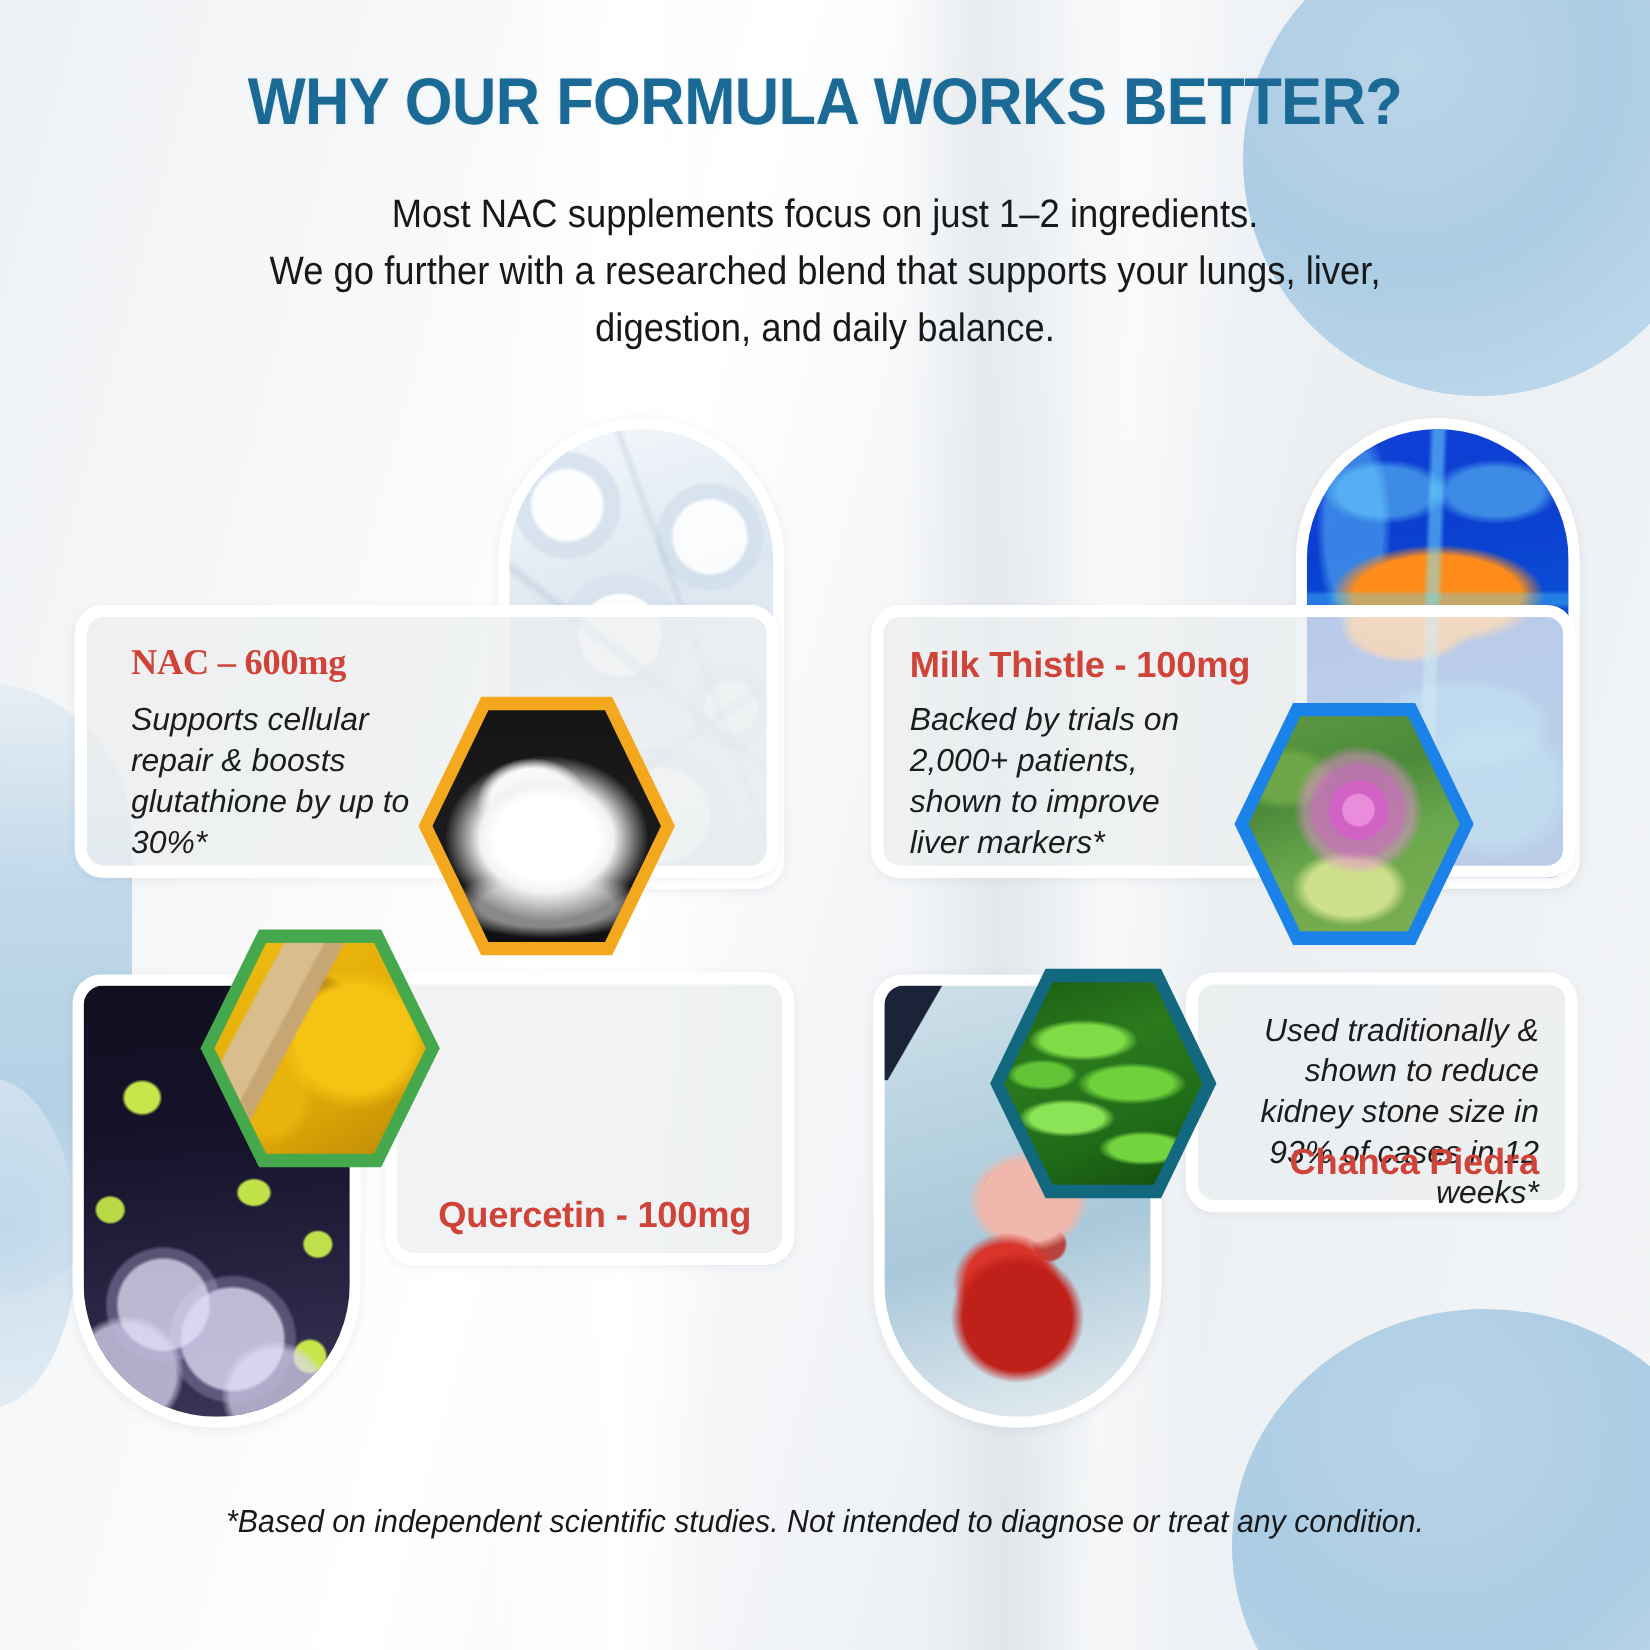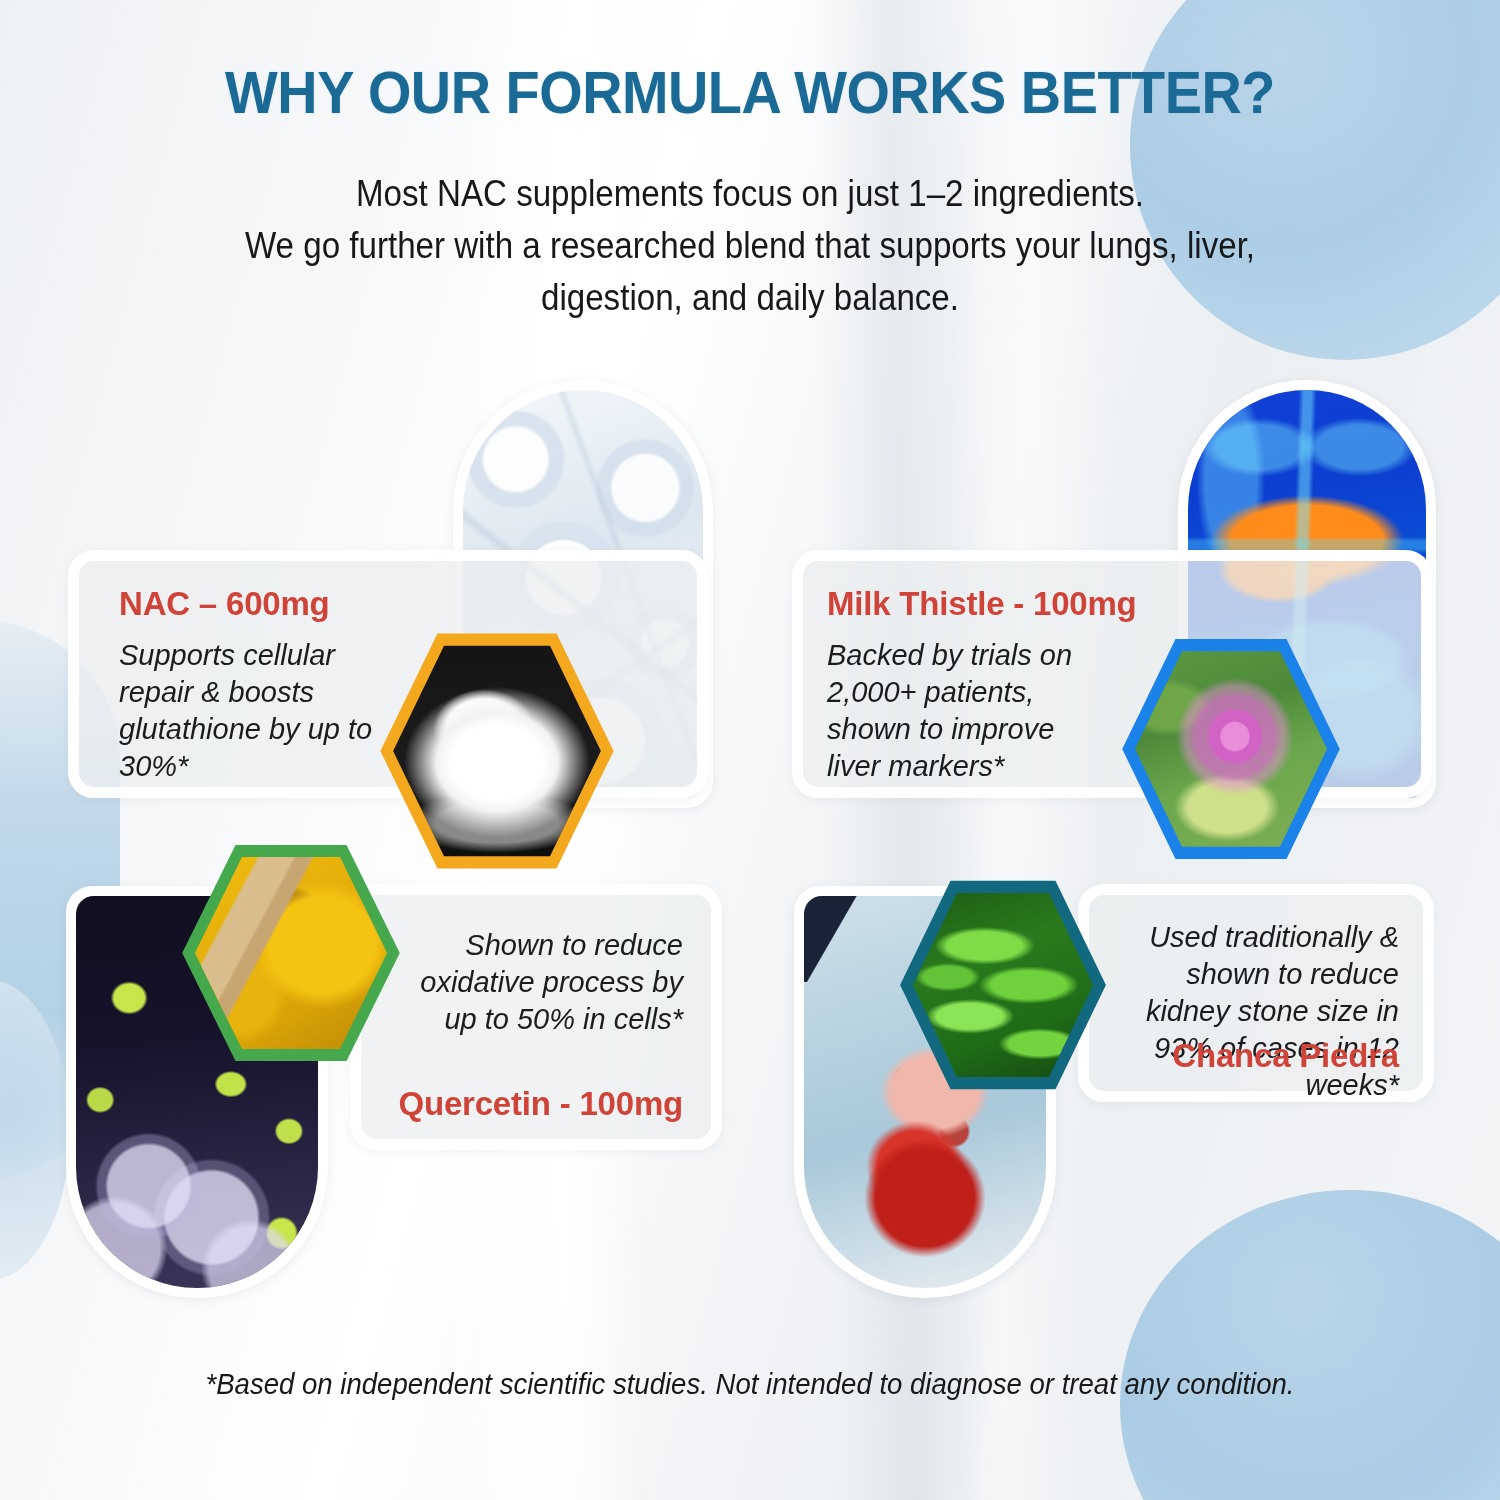--- a/index.html
+++ b/index.html
@@ -226,21 +226,21 @@
   .card.thistle  { left:792px; top:550px; width:640px; height:248px; }
   .card.quercetin{ left:350px; top:884px; width:372px; height:266px; }
   .card.chanca   { left:1078px; top:884px; width:356px; height:218px; }
 
   .card-title {
     color:#cf4338; font-weight:700; font-size:33px; letter-spacing:-.2px;
   }
   .card-body {
     font-style:italic; font-size:29px; line-height:37px; color:#1a1c1e; font-weight:400;
   }
-  .card.nac .card-title     { position:absolute; left:40px; top:24px; }
+  .card.nac .card-title     { position:absolute; left:40px; top:24px;font-family:Liberation Serif, serif; }
   .card.nac .card-body      { position:absolute; left:40px; top:76px; width:260px; }
   .card.thistle .card-title { position:absolute; left:24px; top:24px; }
   .card.thistle .card-body  { position:absolute; left:24px; top:76px; width:270px; }
 
   .card.quercetin .card-body  { position:absolute; right:28px; top:32px; width:280px; text-align:right; }
   .card.quercetin .card-title { position:absolute; right:28px; bottom:16px; text-align:right; }
   .card.chanca .card-body     { position:absolute; right:24px; top:24px; width:286px; text-align:right; }
   .card.chanca .card-title    { position:absolute; right:24px; bottom:16px; text-align:left; }
 
   .footnote {
@@ -299,21 +299,20 @@
     <div class="card-title">NAC –  600mg</div>
     <div class="card-body">Supports cellular repair &amp; boosts glutathione by up to 30%*</div>
   </div>
 
   <div class="card thistle">
     <div class="card-title">Milk Thistle - 100mg</div>
     <div class="card-body">Backed by trials on 2,000+ patients, shown to improve liver markers*</div>
   </div>
 
   <div class="card quercetin">
-    <div class="card-body">Shown to reduce oxidative process by up to 50% in cells*</div>
     <div class="card-title">Quercetin - 100mg</div>
   </div>
 
   <div class="card chanca">
     <div class="card-body">Used traditionally &amp; shown to reduce kidney stone size in 93% of cases in 12 weeks*</div>
     <div class="card-title">Chanca Piedra</div>
   </div>
 
   <div class="hex nac">
     <div class="inner">

